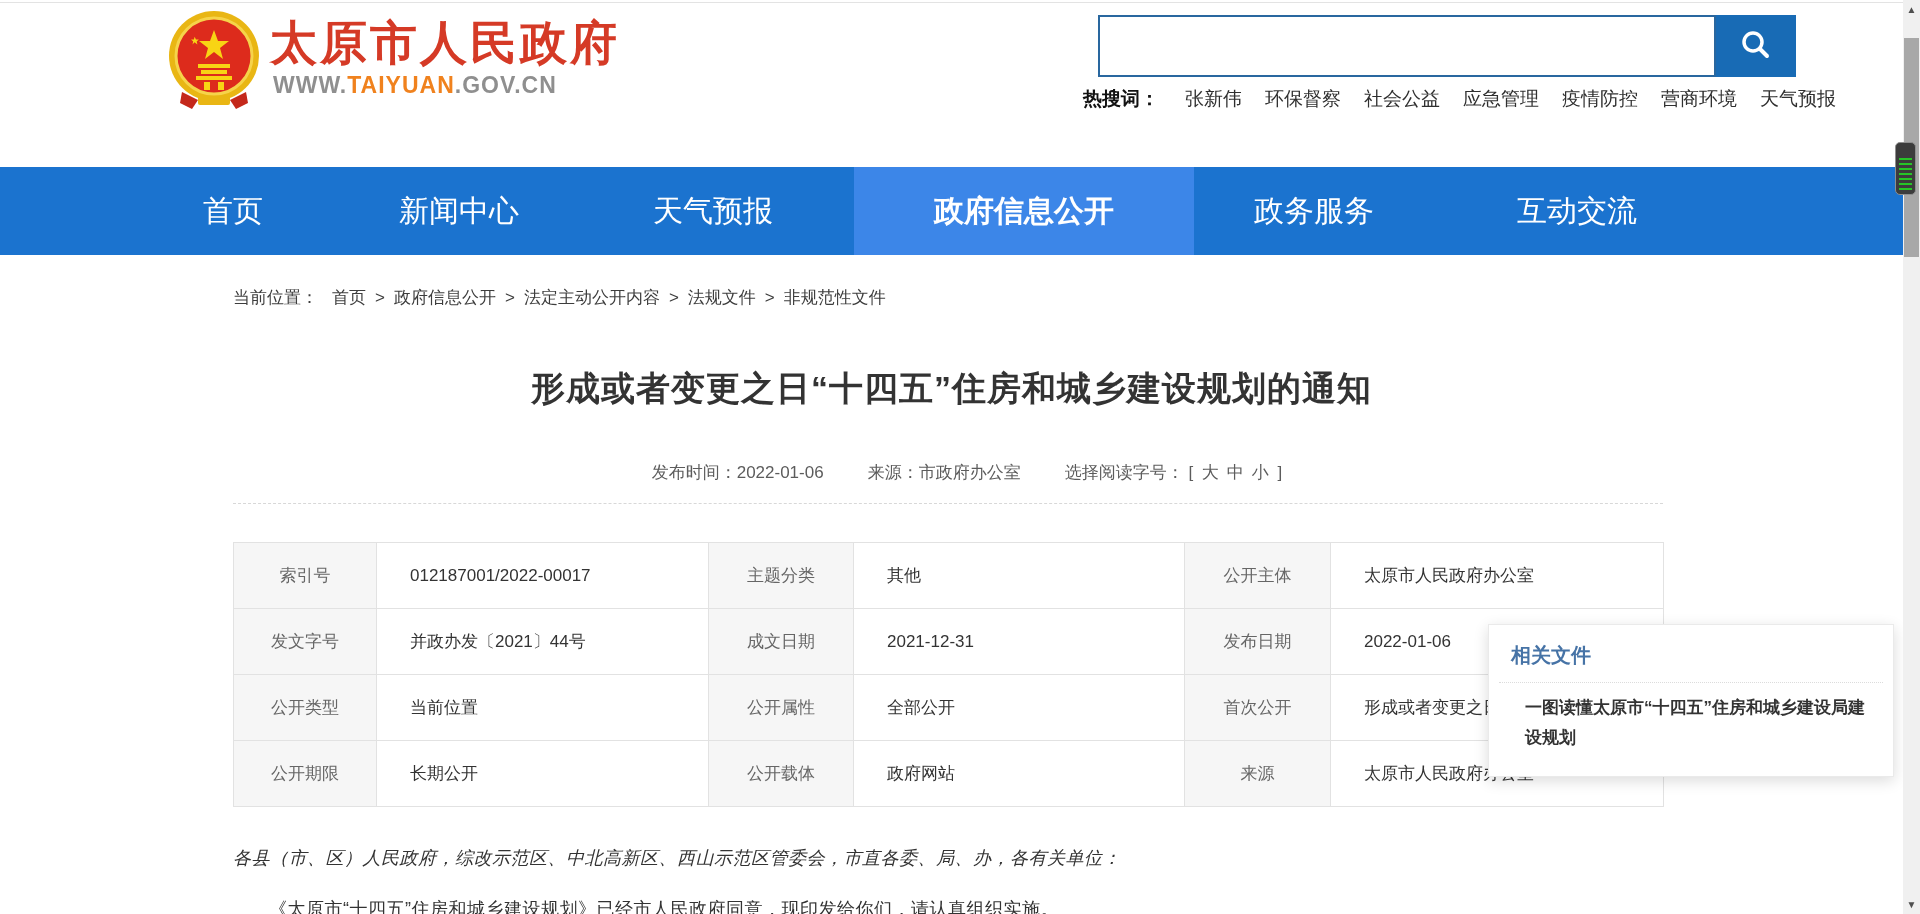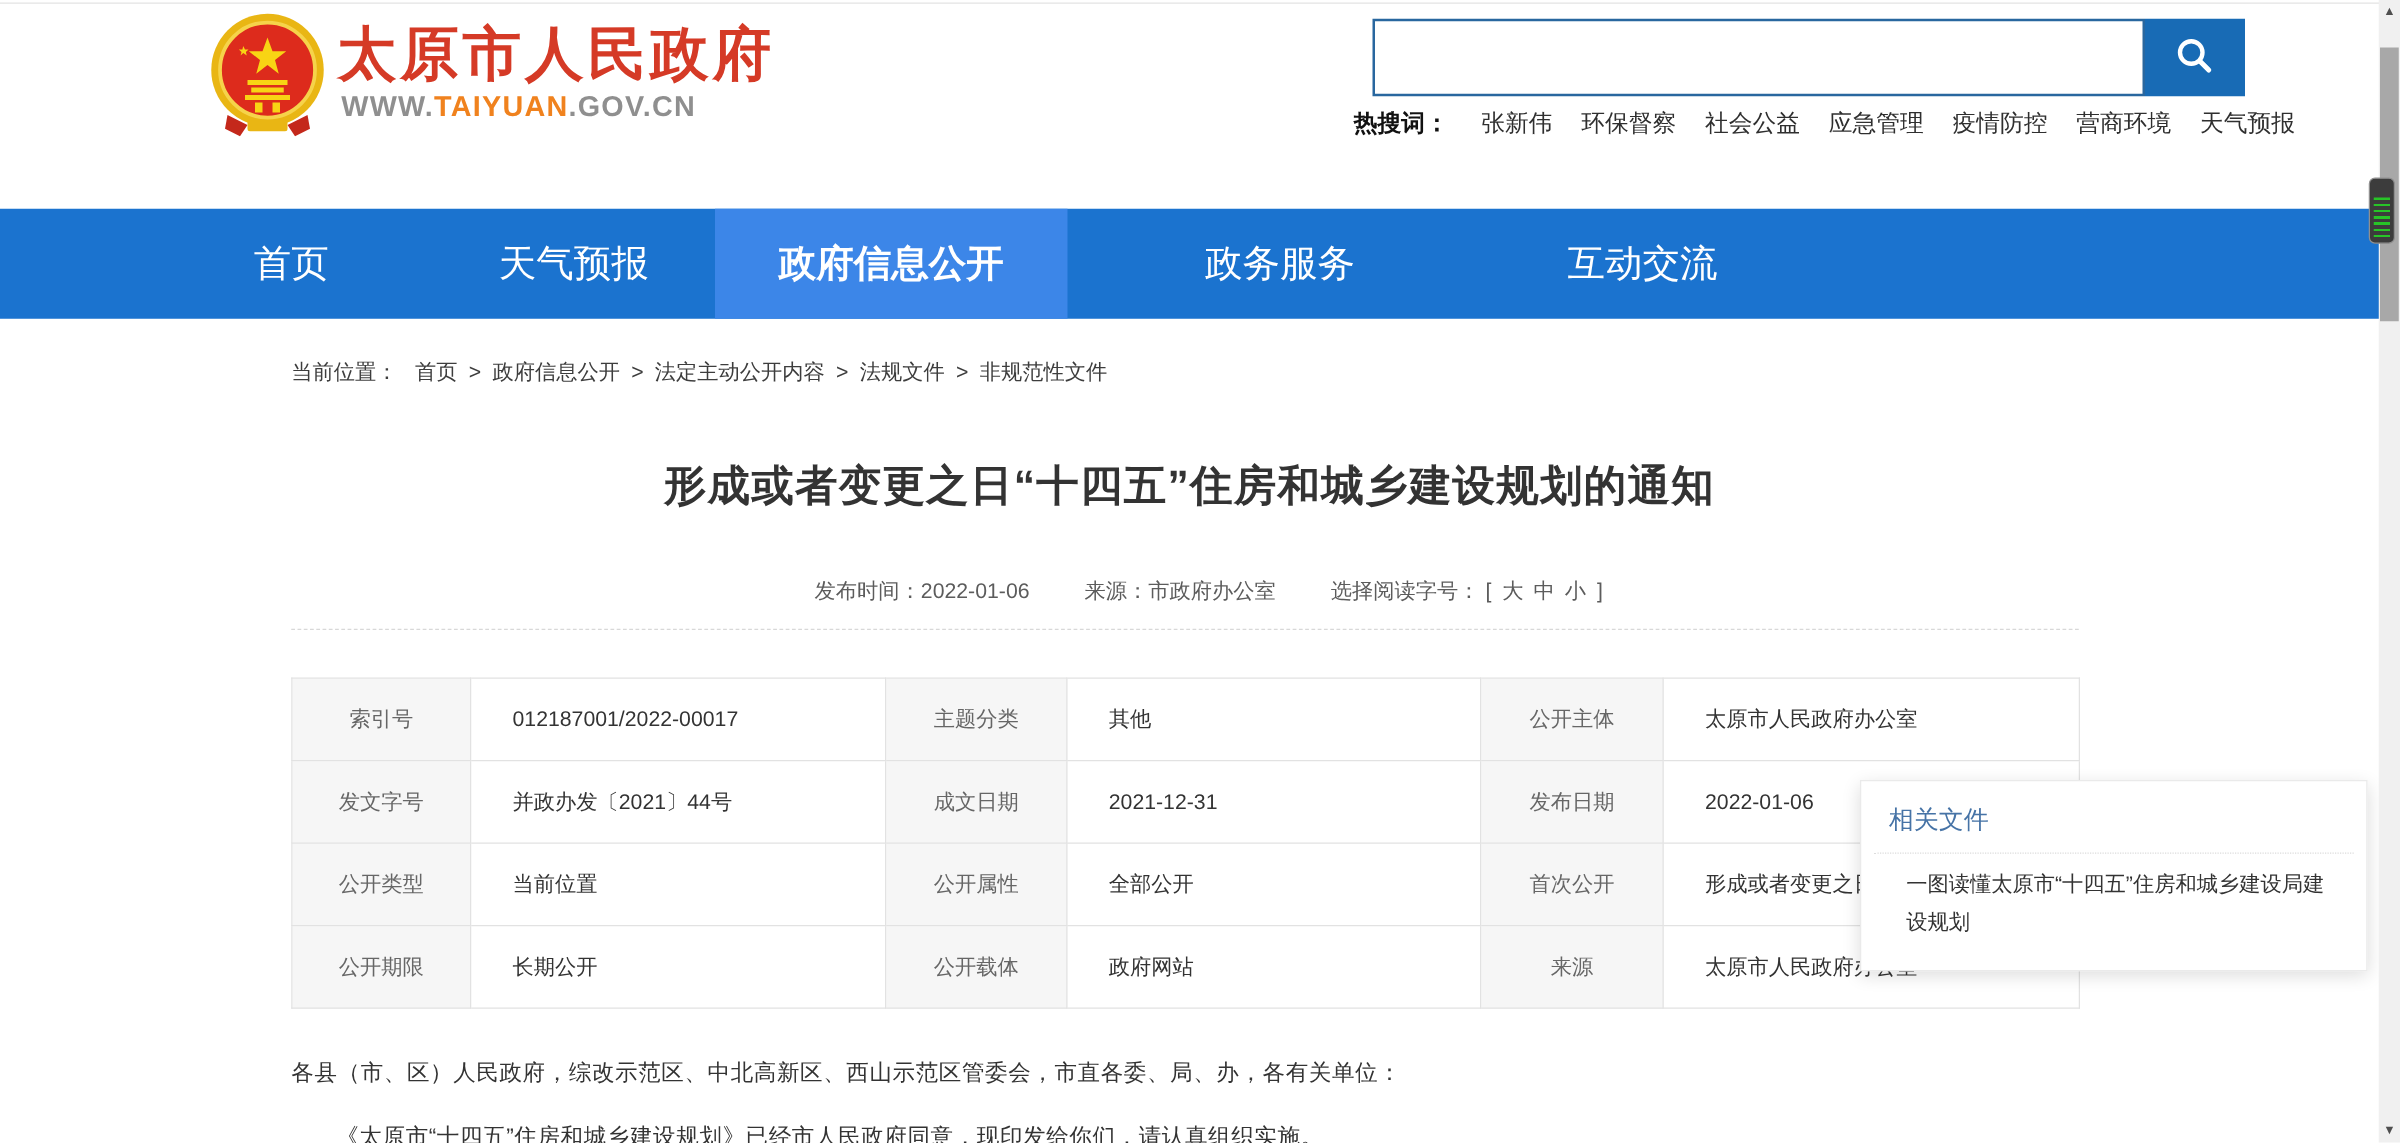--- a/index.html
+++ b/index.html
@@ -54,27 +54,27 @@
     border-top:1px dashed #d8d8d8; }
 
   
   .info-table { position:absolute; left:233px; top:542px; width:1430px;
     border-collapse:collapse; table-layout:fixed; font-size:17px; }
   .info-table td { border:1px solid #e2e2e2; height:66px; }
   .info-table td.lbl { background:#f6f6f6; color:#666; text-align:center; }
   .info-table td.val { background:#fff; color:#333; padding-left:33px; }
 
   .body-p1 { position:absolute; left:233px; top:846px; width:1430px; font-size:18px;
-    color:#333; letter-spacing:0.5px; }
+    color:#333; letter-spacing:0.5px;font-style:italic; }
   .body-p2 { position:absolute; left:233px; top:897px; width:1430px; font-size:18px;
     color:#333; text-indent:2em; letter-spacing:0.5px; }
 
   
   .popup { position:absolute; left:1488px; top:624px; width:406px; height:153px;
-    background:#fff; border:1px solid #eaeaea; box-shadow:0 4px 14px rgba(0,0,0,.14); z-index:5; }
+    background:#fff; border:1px solid #eaeaea; box-shadow:0 4px 14px rgba(0,0,0,.14); z-index:5;font-weight:bold; }
   .popup-title { margin:17px 0 0 22px; font-size:20px; color:#4673a6; }
   .popup-divider { margin:13px 10px 0 10px; border-top:1px dotted #dcdcdc; }
   .popup-link { margin:10px 20px 0 36px; font-size:17px; color:#333; line-height:30px; cursor:pointer; }
 
   
   .scrollbar { position:absolute; right:0; top:0; width:17px; height:914px; background:#f0f0f0; z-index:10; }
   .sb-arrow { position:absolute; left:0; width:17px; height:17px; color:#4f4f4f; font-size:10px;
     display:flex; align-items:center; justify-content:center; cursor:pointer; }
   .sb-up { top:1px; } .sb-down { bottom:1px; }
   .sb-thumb { position:absolute; left:1px; top:38px; width:15px; height:219px; background:#a8a8a8; cursor:pointer; }
@@ -117,20 +117,21 @@
 
   <div class="hotrow">
     <span class="hot-label">热搜词：</span>
     <span id="hotwords"><a class="hotword">张新伟</a><a class="hotword">环保督察</a><a class="hotword">社会公益</a><a class="hotword">应急管理</a><a class="hotword">疫情防控</a><a class="hotword">营商环境</a><a class="hotword">天气预报</a></span>
   </div>
 </header>
 
 <nav class="nav">
   <div class="nav-inner" id="nav-items">
       <div class="nav-item">首页</div>
+      <div class="nav-item">新闻中心</div>
       <div class="nav-item">天气预报</div>
       <div class="nav-item active">政府信息公开</div>
       <div class="nav-item">政务服务</div>
       <div class="nav-item">互动交流</div>
     </div>
 </nav>
 
 <div class="breadcrumb">
   <span class="bc-label">当前位置：</span>
   <span id="bc-items"><span class="bc-item">首页</span><span class="bc-sep">&gt;</span><span class="bc-item">政府信息公开</span><span class="bc-sep">&gt;</span><span class="bc-item">法定主动公开内容</span><span class="bc-sep">&gt;</span><span class="bc-item">法规文件</span><span class="bc-sep">&gt;</span><span class="bc-item">非规范性文件</span></span>

